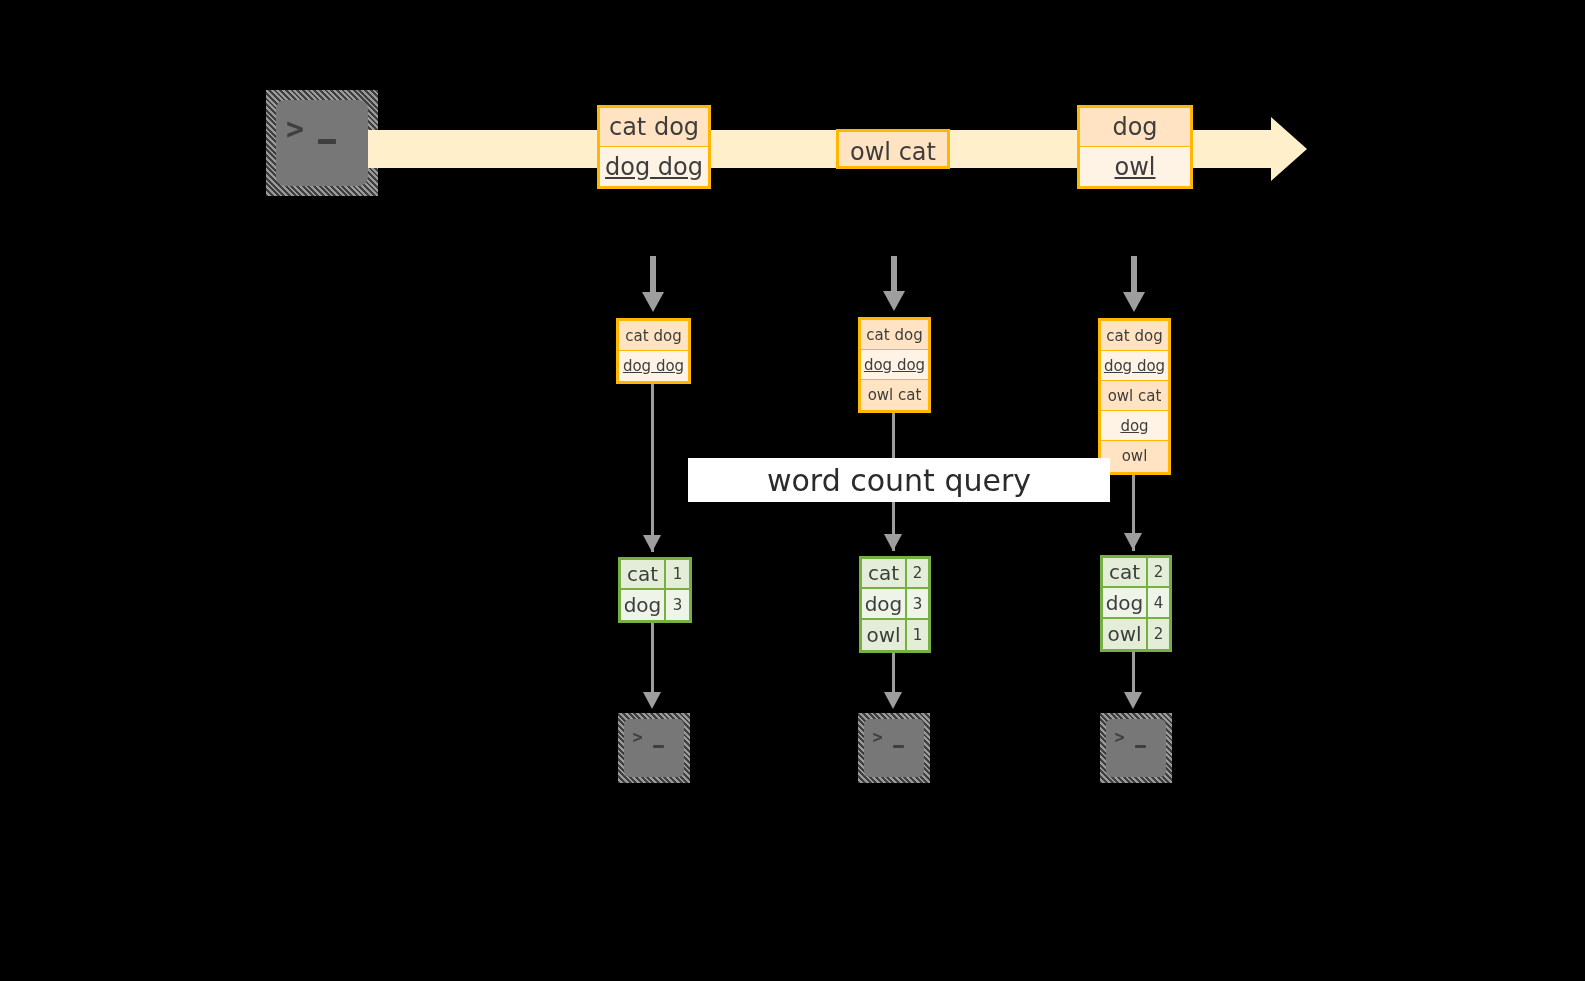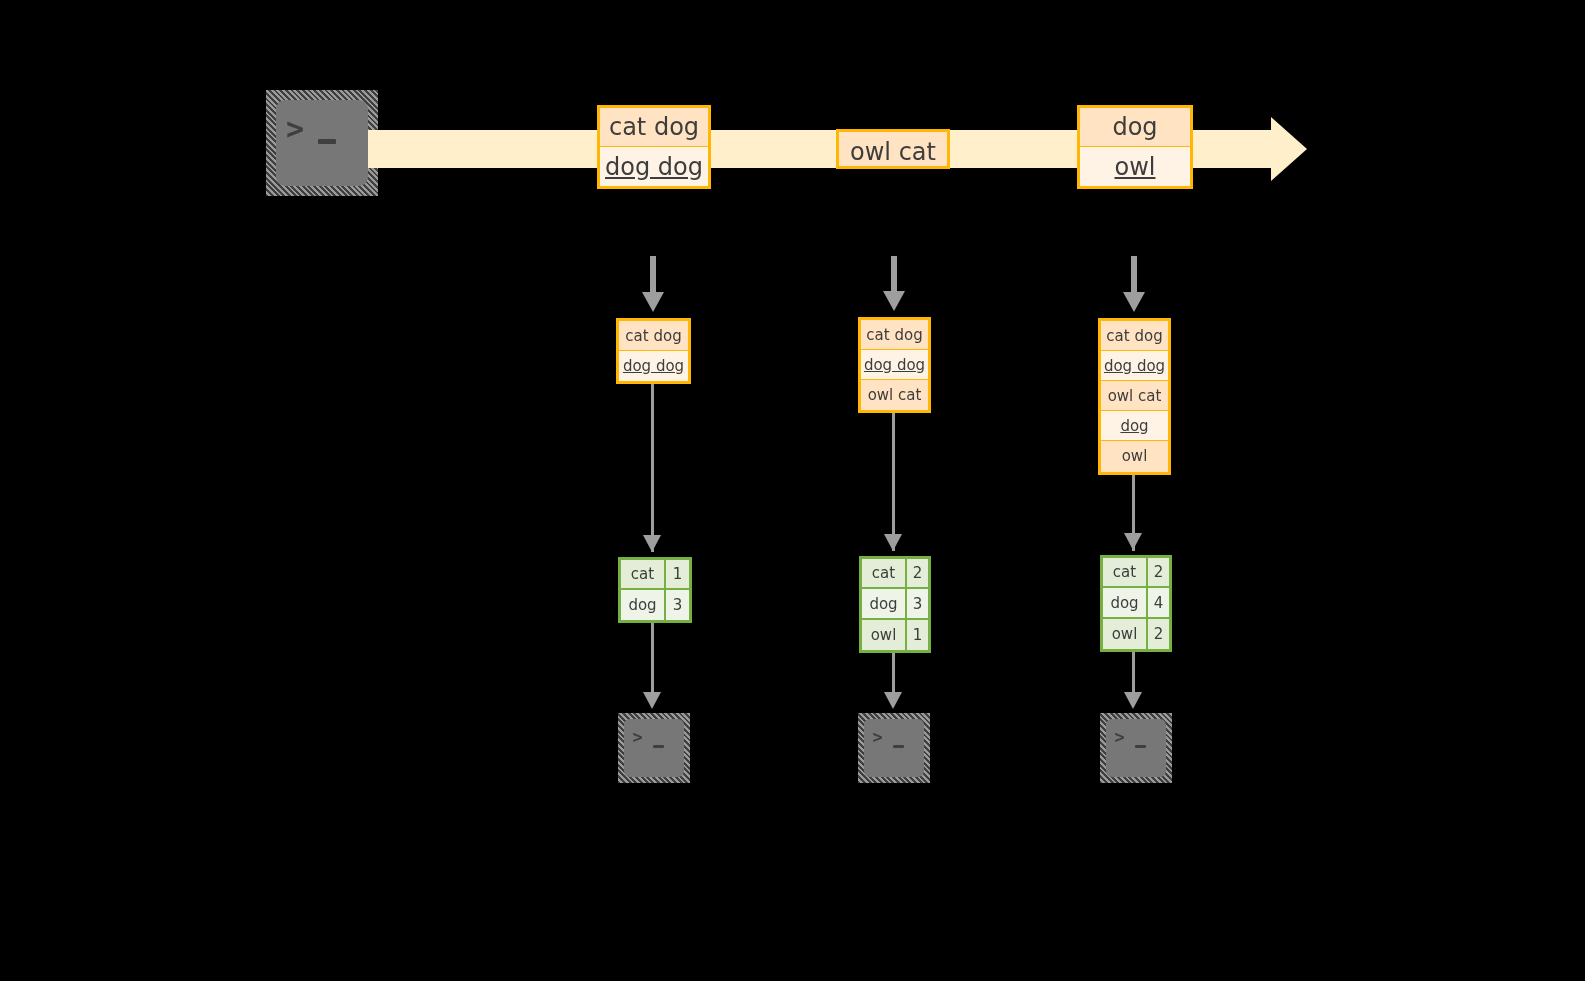--- a/index.html
+++ b/index.html
@@ -110,21 +110,21 @@
     box-sizing: border-box;
     height: 31px;
     border-bottom: 2px solid #76B043;
   }
   .gtable .grow:last-child { border-bottom: none; }
   .gtable .grow.alt { background: #EFF4E9; }
   .gtable .gk {
     box-sizing: border-box;
     flex: 0 0 45px;
     display: flex; align-items: center; justify-content: center;
-    font-size: 15px; color: #3d3d3d;
+    font-size: 20px; color: #3d3d3d;
     border-right: 2px solid #76B043;
   }
   .gtable .gv {
     box-sizing: border-box;
     flex: 1 1 auto;
     display: flex; align-items: center; justify-content: center;
     font-size: 15px; color: #3d3d3d;
   }
 
   
@@ -289,14 +289,15 @@
   <div class="vline" style="left:1132px; top:652px; height:46px;"></div>
   <div class="vhead thin" style="left:1124px; top:692px;"></div>
 
   <div class="term small" style="left:1100px; top:713px; width:72px; height:70px;">
     <div class="term-inner">
       <span class="term-prompt">&gt;</span>
       <span class="term-cursor"></span>
     </div>
   </div>
 
+  <div class="qlabel" style="left:688px; top:458px; width:422px; height:44px;">word count query</div>
 
 </div>
 
 </body></html>

